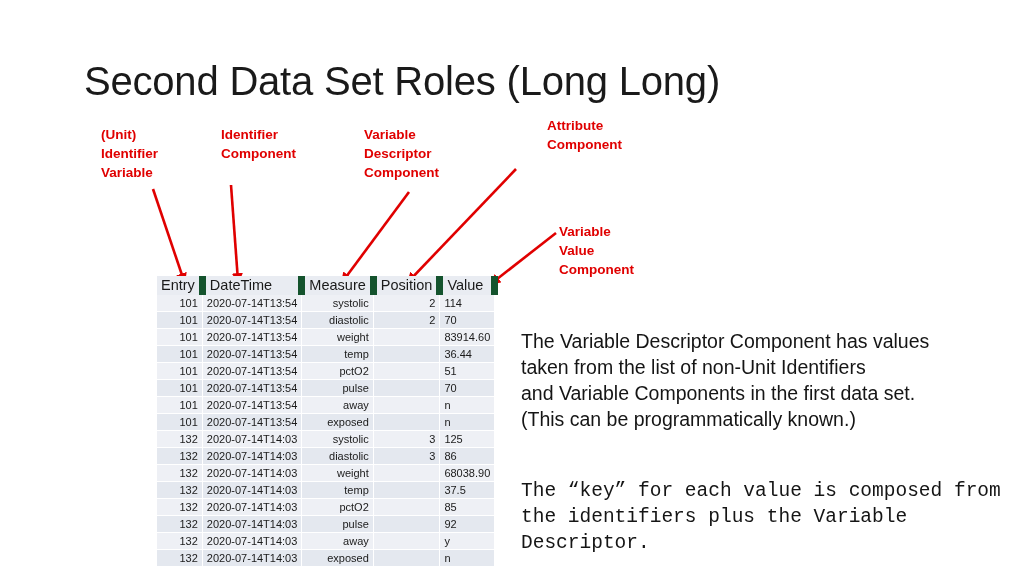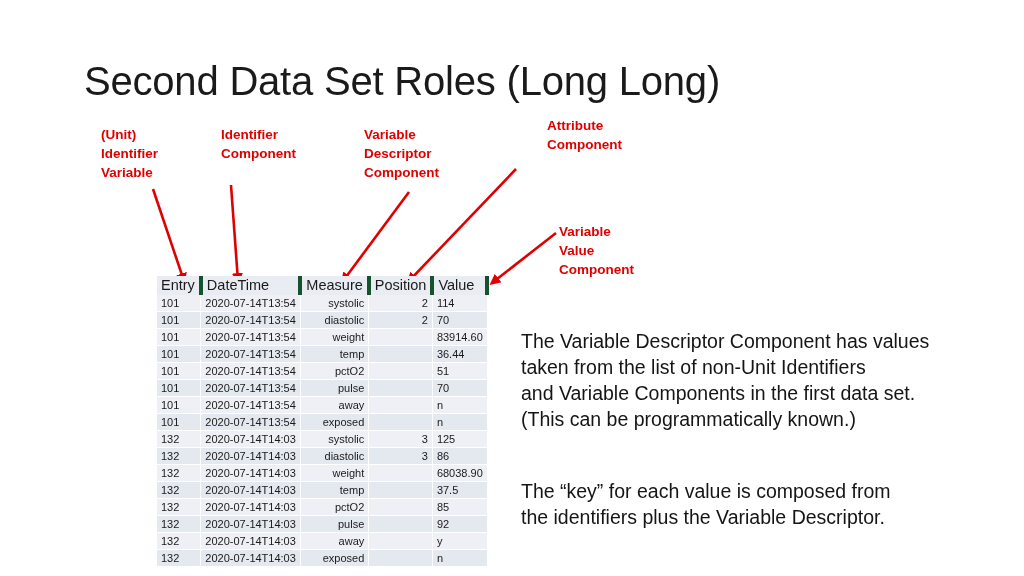--- a/index.html
+++ b/index.html
@@ -63,59 +63,59 @@
     font-size: 11px;
     background: #ffffff;
   }
   #data-table th {
     background: #e9ecf2;
     color: #1a1a1a;
     font-size: 14.5px;
     font-weight: normal;
     padding: 1px 4px 2px 4px;
     text-align: left;
-    border-right: 4px solid #14532d;
+    border-right: 7px solid #14532d;
     white-space: nowrap;
   }
   #data-table td {
     padding: 1px 4px 1px 4px;
     border-right: 1px solid #ffffff;
     border-bottom: 1px solid #ffffff;
     color: #1a1a1a;
     white-space: nowrap;
     height: 14px;
     line-height: 14px;
   }
   #data-table tbody tr:nth-child(odd)  td { background: #eef0f5; }
   #data-table tbody tr:nth-child(even) td { background: #e4e8ef; }
 
   .col-entry    { width: 34px; }
   .col-datetime { width: 98px; }
   .col-measure  { width: 62px; }
   .col-position { width: 62px; }
   .col-value    { width: 58px; }
 
-  .td-entry    { text-align: left; }
+  .td-entry    { text-align: right; }
   .td-datetime { text-align: left; margin-left: 12px; }
   .td-measure  { text-align: right; }
   .td-position { text-align: right; }
   .td-value-num  { text-align: left; }
   .td-value-text { text-align: left; padding-left: 24px; }
 
   
   .body-par {
     position: absolute;
     left: 521px;
     font-size: 19.5px;
     line-height: 26px;
     color: #151515;
     white-space: pre-line;
   }
   #body-par-1 { top: 328px; }
-  #body-par-2 { top: 478px; }
+  #body-par-2 { top: 478px; font-family: Liberation Mono, monospace; }
 </style>
 </head>
 <body>
 
 <div id="slide-title">Second Data Set Roles (Long Long)</div>
 
 <div class="callout" id="callout-unit-identifier">(Unit)
 Identifier
 Variable</div>
 

